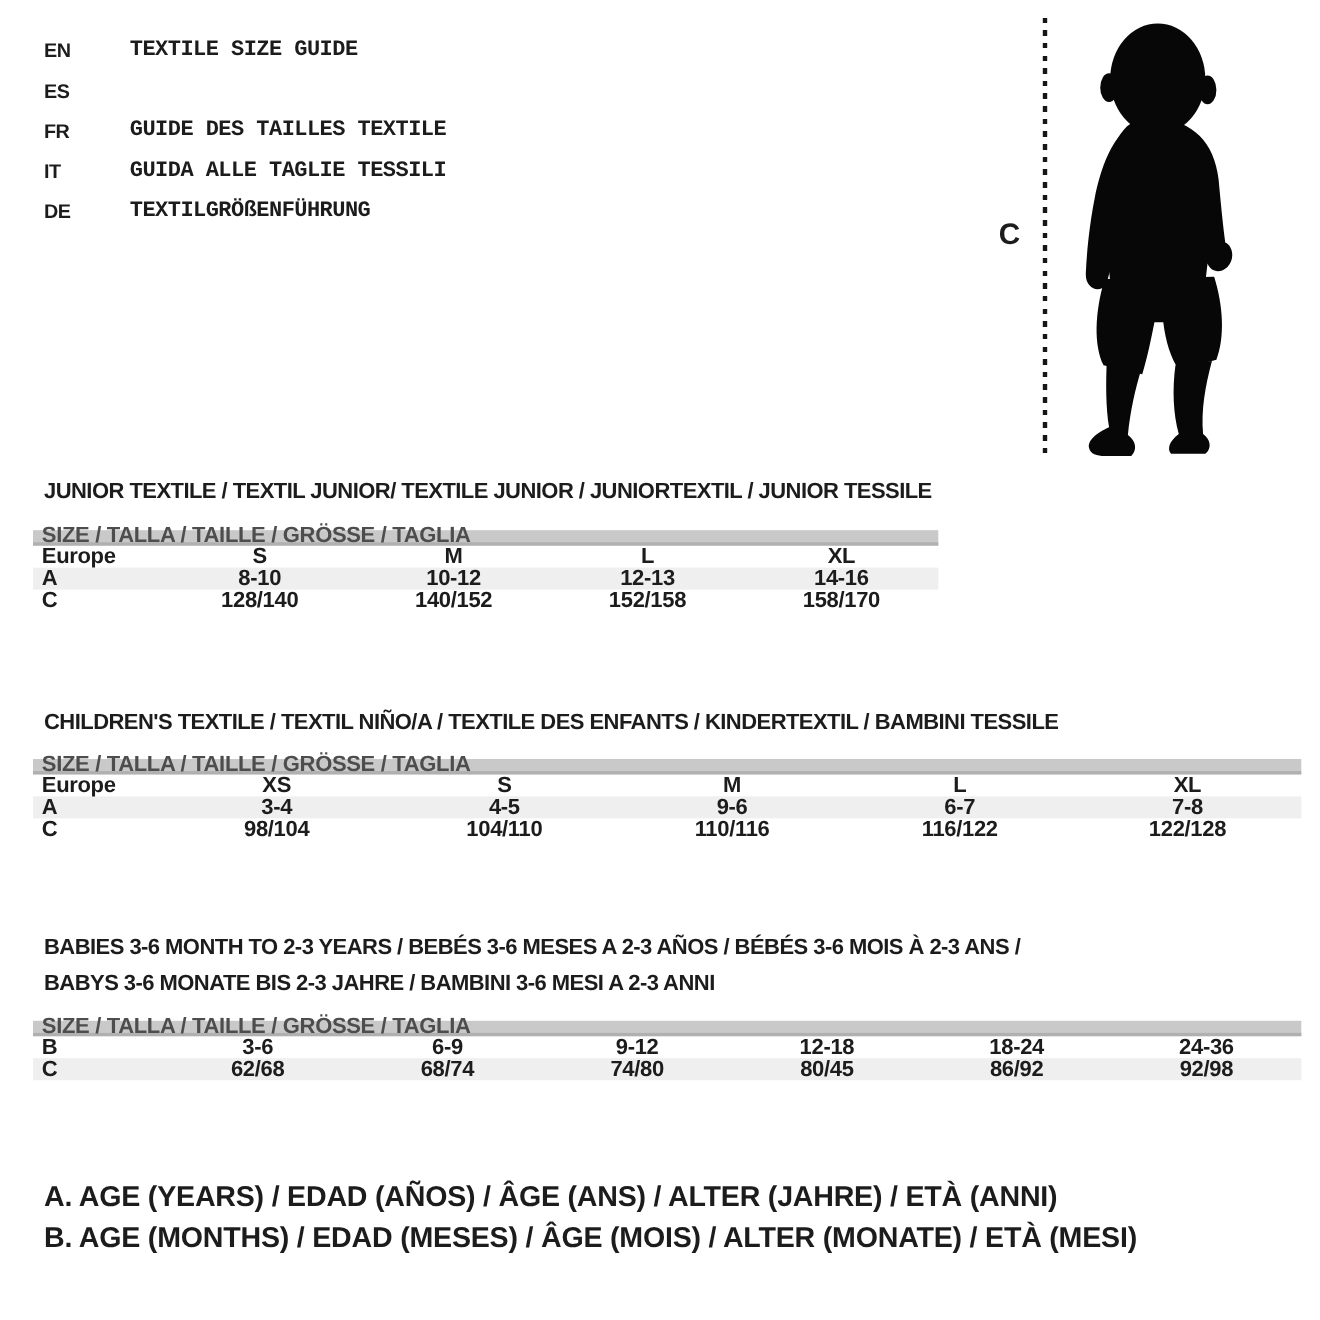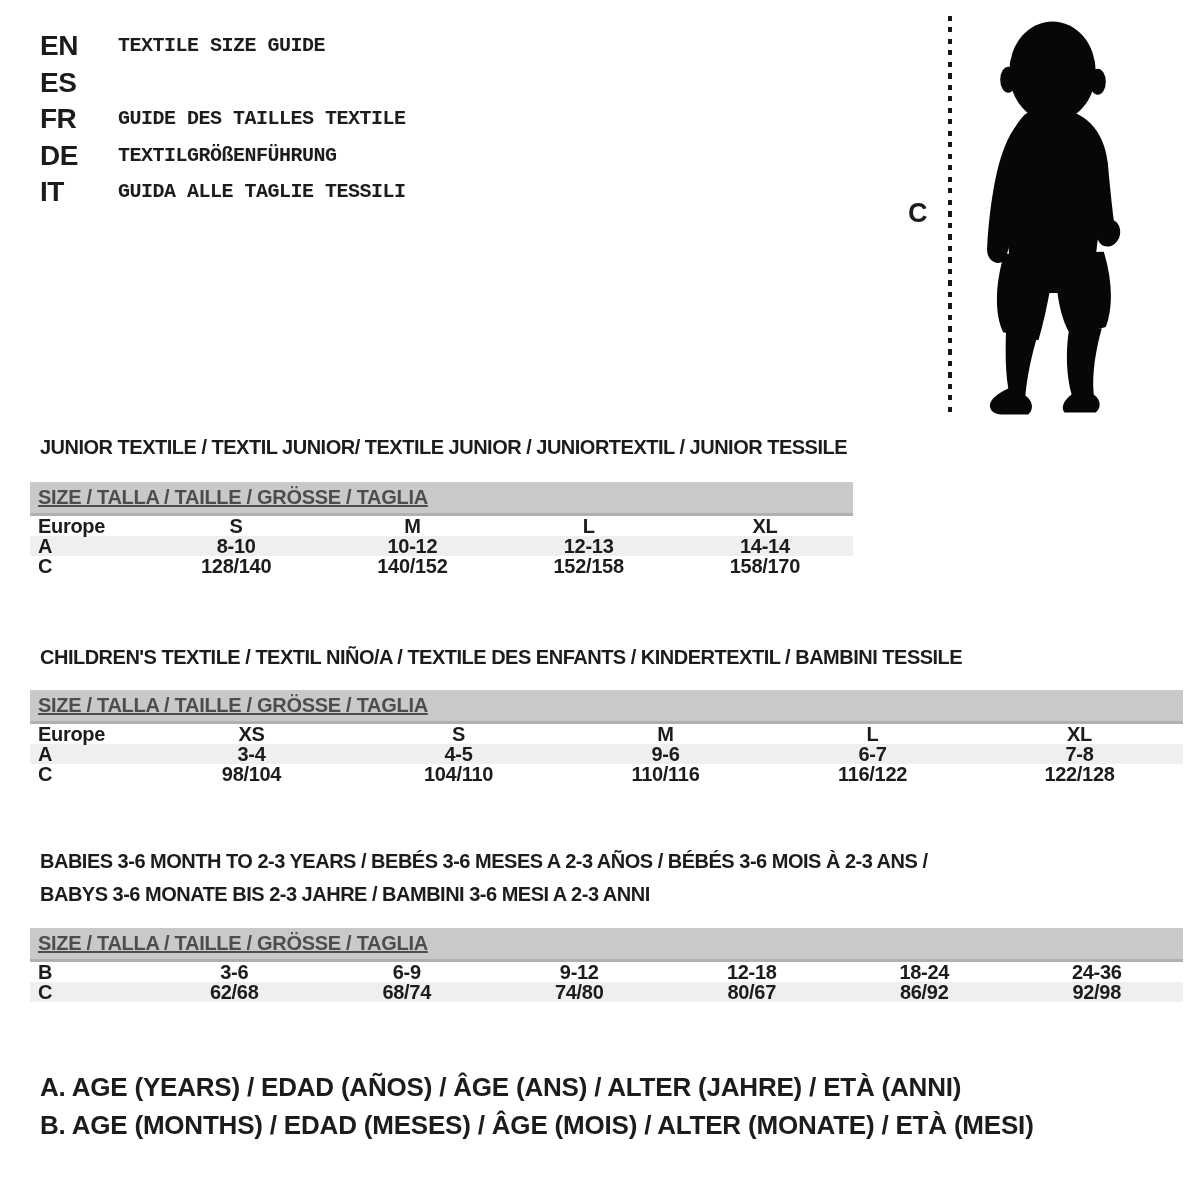--- a/index.html
+++ b/index.html
@@ -10,38 +10,38 @@
     --header-text:#4d4d4d;
   }
   *{margin:0;padding:0;box-sizing:border-box;}
   html,body{width:1200px;height:1200px;background:#ffffff;}
   body{position:relative;overflow:hidden;
        font-family:"Liberation Sans", sans-serif;font-weight:700;color:var(--text);}
 
   
   .lang-block{position:absolute;left:40px;top:28px;}
   .lang-row{display:flex;line-height:36.5px;}
-  .lang-code{width:78px;font-size:28px;letter-spacing:-0.5px;}
+  .lang-code{width:78px;font-size:18px;letter-spacing:-0.5px;}
   .lang-label{font-size:20px;letter-spacing:-0.5px;white-space:nowrap;font-family:Liberation Mono, monospace;}
 
   
   .figure{position:absolute;left:880px;top:0;width:320px;height:440px;}
   .figure-c{position:absolute;left:28px;top:198px;font-size:27px;}
   .dash-line{position:absolute;left:68px;top:16px;width:4px;height:402px;
     background-image:repeating-linear-gradient(to bottom,#161616 0 5px,transparent 5px 11.5px);}
   .toddler{position:absolute;left:84px;top:14px;width:176px;height:408px;}
 
   
   .section-title{position:absolute;left:40px;font-size:20px;letter-spacing:-0.5px;white-space:nowrap;}
 
   
   .table{position:absolute;left:30px;}
-  .thead{height:34px;background:var(--header-bg);border-bottom:3px solid var(--header-border);
+  .thead{height:14px;background:var(--header-bg);border-bottom:3px solid var(--header-border);
          color:var(--header-text);font-size:20px;letter-spacing:-0.3px;
-         display:flex;align-items:center;padding-left:8px;text-decoration:underline;}
+         display:flex;align-items:center;padding-left:8px;}
   .trow{display:flex;align-items:center;height:20px;font-size:20px;letter-spacing:-0.3px;}
   .trow.shaded{background:var(--row-shaded-bg);}
   .tlabel{width:118px;padding-left:8px;}
   .tcell{flex:1;text-align:center;}
 
   
   .legend{position:absolute;left:40px;top:1068px;}
   .legend-line{font-size:26px;letter-spacing:-0.2px;line-height:38px;white-space:nowrap;}
 </style>
 </head>
@@ -55,26 +55,26 @@
       <span class="lang-label">TEXTILE SIZE GUIDE</span>
     </div>
     <div class="lang-row">
       <span class="lang-code">ES</span>
     </div>
     <div class="lang-row">
       <span class="lang-code">FR</span>
       <span class="lang-label">GUIDE DES TAILLES TEXTILE</span>
     </div>
     <div class="lang-row">
+      <span class="lang-code">IT</span>
+      <span class="lang-label">GUIDA ALLE TAGLIE TESSILI</span>
+    </div>
+    <div class="lang-row">
       <span class="lang-code">DE</span>
       <span class="lang-label">TEXTILGRÖßENFÜHRUNG</span>
-    </div>
-    <div class="lang-row">
-      <span class="lang-code">IT</span>
-      <span class="lang-label">GUIDA ALLE TAGLIE TESSILI</span>
     </div>
   </header>
 
   <div class="figure">
     <span class="figure-c">C</span>
     <div class="dash-line"></div>
     <svg class="toddler" viewBox="0 0 175 405" preserveAspectRatio="xMidYMid meet" xmlns="http://www.w3.org/2000/svg">
       <g fill="#070707">
         <ellipse cx="88" cy="57" rx="43" ry="50"></ellipse>
         <ellipse cx="44" cy="65" rx="8" ry="13"></ellipse>
@@ -96,21 +96,21 @@
       <span class="tcell">S</span>
       <span class="tcell">M</span>
       <span class="tcell">L</span>
       <span class="tcell">XL</span>
     </div>
     <div class="trow shaded">
       <span class="tlabel">A</span>
       <span class="tcell">8-10</span>
       <span class="tcell">10-12</span>
       <span class="tcell">12-13</span>
-      <span class="tcell">14-14</span>
+      <span class="tcell">14-16</span>
     </div>
     <div class="trow">
       <span class="tlabel">C</span>
       <span class="tcell">128/140</span>
       <span class="tcell">140/152</span>
       <span class="tcell">152/158</span>
       <span class="tcell">158/170</span>
     </div>
   </div>
 
@@ -154,21 +154,21 @@
       <span class="tcell">9-12</span>
       <span class="tcell">12-18</span>
       <span class="tcell">18-24</span>
       <span class="tcell">24-36</span>
     </div>
     <div class="trow shaded">
       <span class="tlabel">C</span>
       <span class="tcell">62/68</span>
       <span class="tcell">68/74</span>
       <span class="tcell">74/80</span>
-      <span class="tcell">80/67</span>
+      <span class="tcell">80/45</span>
       <span class="tcell">86/92</span>
       <span class="tcell">92/98</span>
     </div>
   </div>
 
   <footer class="legend">
     <div class="legend-line">A. AGE (YEARS) / EDAD (AÑOS) / ÂGE (ANS) / ALTER (JAHRE) / ETÀ (ANNI)</div>
     <div class="legend-line">B. AGE (MONTHS) / EDAD (MESES) / ÂGE (MOIS) / ALTER (MONATE) / ETÀ (MESI)</div>
   </footer>
 

